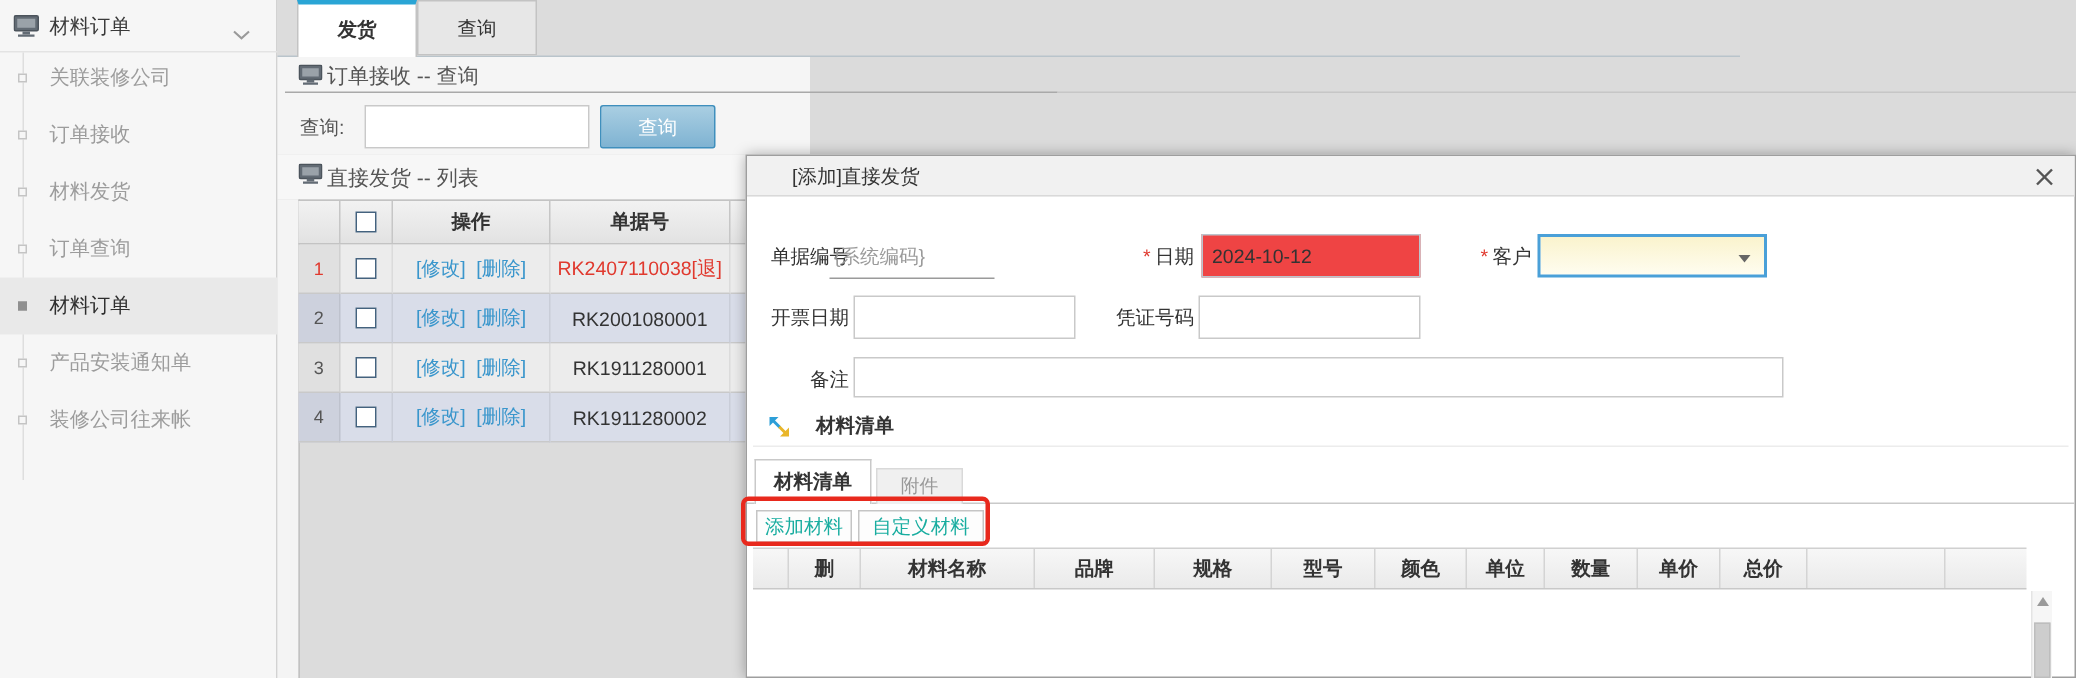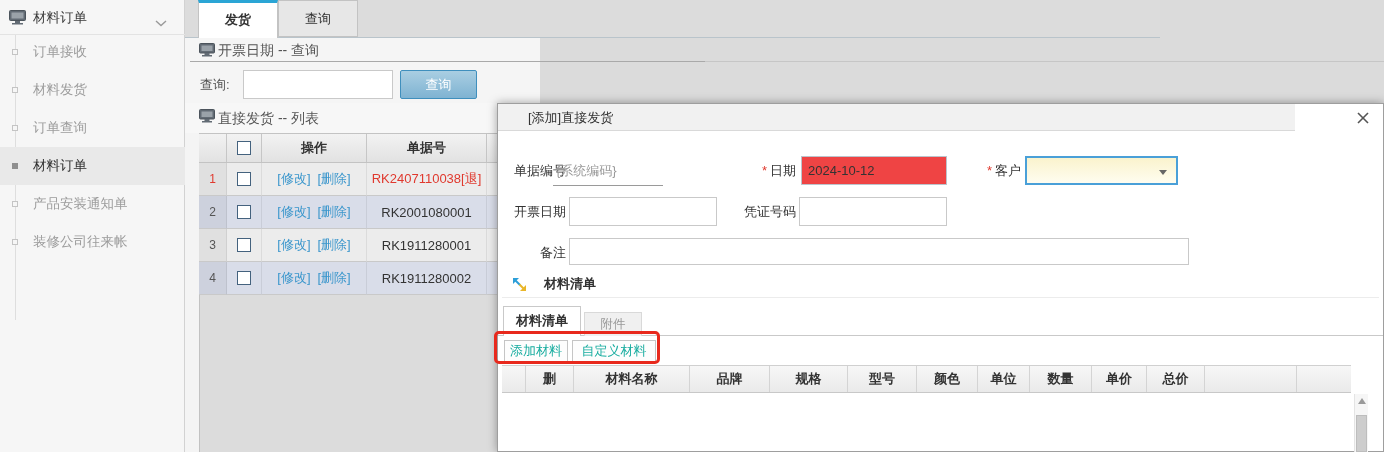--- a/index.html
+++ b/index.html
@@ -58,21 +58,21 @@
   .numcell{background:rgba(0,0,0,0.05);font-size:12px;color:#555}
   .numcell.red{color:#e0392e}
   .chk{width:14px;height:14px;background:#fff;border:1px solid #44627e;cursor:pointer}
   .oplink{color:#3a96cc;cursor:pointer}
   .oplink + .oplink{margin-left:7px}
   .doc-red{color:#e0392e}
 
   
   .modal{left:497px;top:103px;width:887px;height:349px;background:#fff;border:1px solid #9e9e9e;
       box-shadow:0 0 9px rgba(0,0,0,0.35);z-index:10}
-  .m-head{left:0;top:0;width:797px;height:27px;background:#f1f1f1;border-bottom:1px solid #d9d9d9}
+  .m-head{left:0;top:0;width:885px;height:27px;background:#f1f1f1;border-bottom:1px solid #d9d9d9}
   .m-title{left:30px;top:0;line-height:27px;color:#333}
   .m-close{left:856px;top:5px;width:18px;height:18px;cursor:pointer;display:flex;align-items:center;justify-content:center}
   .flabel{line-height:30px;color:#333}
   .star{color:#e0392e}
   .ph{color:#9a9a9a;line-height:30px}
   .u-line{height:1px;background:#9a9a9a}
   .m-input{border:1px solid #bcc4cc;background:#ef4444;height:29px;padding:0 6px;font:inherit;color:#333}
   .m-input2{border:1px solid #c9c9c9;background:#fff;height:29px;padding:0 6px;font:inherit;color:#333}
   .combo{left:527px;top:52px;width:153px;height:29px;border:2px solid #4aa0d8;cursor:pointer;
       background:linear-gradient(#faf3cd,#fffdf0)}
@@ -123,20 +123,24 @@
       <span class="a chev">
         <svg width="12" height="7">
             <polyline points="1,1 6,5.5 11,1" stroke="#9a9a9a" stroke-width="1.4" fill="none"></polyline>
           </svg>
       </span>
     </div>
     <div class="a treeline"></div>
     <div class="a side-items">
       <div class="side-item">
           <span class="bullet"></span>
+          <span class="itxt">关联装修公司</span>
+        </div>
+      <div class="side-item">
+          <span class="bullet"></span>
           <span class="itxt">订单接收</span>
         </div>
       <div class="side-item">
           <span class="bullet"></span>
           <span class="itxt">材料发货</span>
         </div>
       <div class="side-item">
           <span class="bullet"></span>
           <span class="itxt">订单查询</span>
         </div>
@@ -164,21 +168,21 @@
   <div class="a bc-line1"></div>
   <div class="a bc-line2"></div>
   <span class="a bc-ico">
     <svg width="16" height="14">
         <rect x="0.5" y="0.5" width="15" height="9.5" rx="1" fill="#626b74" stroke="#4c545c"></rect>
         <rect x="2.5" y="2.5" width="11" height="5.5" fill="#9aa2a9"></rect>
         <rect x="5.5" y="10" width="5" height="2" fill="#626b74"></rect>
         <rect x="3" y="12" width="10" height="1.5" fill="#626b74"></rect>
       </svg>
   </span>
-  <span class="a bc-txt">开票日期 -- 查询</span>
+  <span class="a bc-txt">订单接收 -- 查询</span>
 
   <span class="a q-lbl">查询:</span>
   <input class="a q-input" value="" style="">
   <div class="a q-btn">查询</div>
 
   <div class="a list-cap"></div>
   <span class="a lc-ico">
     <svg width="16" height="14">
         <rect x="0.5" y="0.5" width="15" height="9.5" rx="1" fill="#626b74" stroke="#4c545c"></rect>
         <rect x="2.5" y="2.5" width="11" height="5.5" fill="#9aa2a9"></rect>

